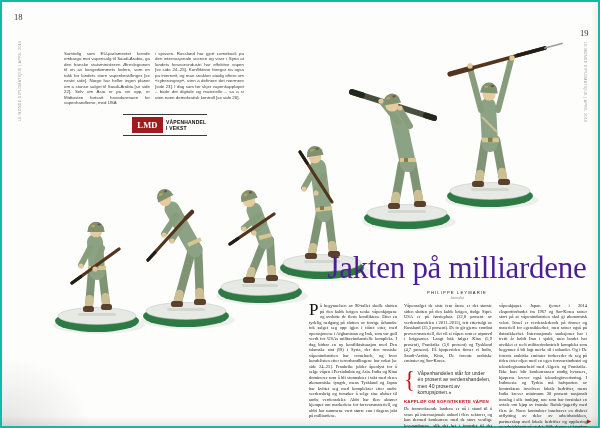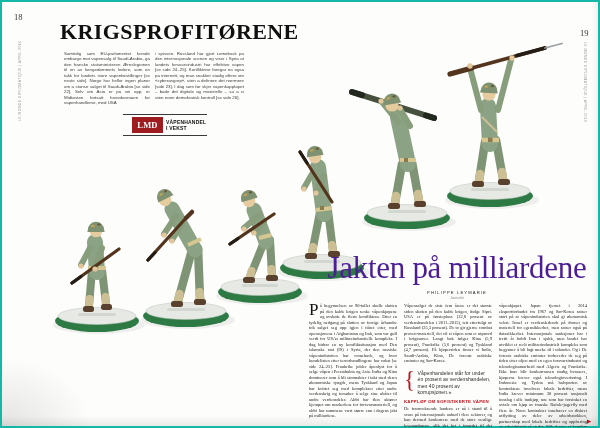--- a/index.html
+++ b/index.html
@@ -262,21 +262,20 @@
         <path d="M-8.4,0 A8.4,8.4 0 0 1 8.4,0 L8.8,2 L-8.8,2 Z" fill="#7e9171"></path>
         <ellipse cx="-3" cy="-4.2" rx="2.1" ry="1.2" fill="#c3a352"></ellipse>
         <ellipse cx="3" cy="-5.2" rx="1.8" ry="1.1" fill="#6a5838"></ellipse>
       </g>
     </g>
   </svg>
 
   <div class="txt pagenum" style="left:12px;top:10px;">18</div>
   <div class="txt edge-vert flip" style="left:16px;top:44px;height:75px;">LE MONDE DIPLOMATIQUE | APRIL 2016</div>
 
-  <div class="txt title">KRIGSPROFITØRENE</div>
 
   <div class="txt intro-col" style="left:62px;width:86px;">Samtidig som EU-parlamentet krevde embargo mot våpensalg til Saudi-Arabia, ga den franske statsministeren Æreslegionen til en av kongedømmets ledere, som en takk for landets store våpenbestillinger [se neste side]. Norge har heller ingen planer om å stanse salget til Saudi-Arabia [se side 22]. Selv om Asia er på vei opp, er Midtøsten fortsatt hovedarenaen for våpenhandlerne, med USA</div>
   <div class="txt intro-col" style="left:153px;width:89px;">i spissen. Russland har gjort comeback på den internasjonale scenen og viser i Syria at landets forsvarsindustri har effektive våpen [se side 24–25]. Konfliktene foregår nå også på internett, og man snakker stadig oftere om «cyberangrep», uten å definere det nærmere [side 23]. I dag som før skjer våpenkappløpet – både det digitale og materielle – så å si uten noen demokratisk kontroll [se side 26].</div>
 
   <div class="rule" style="left:121px;top:112px;width:84px;"></div>
   <div class="txt badge">
     <div class="badge-box">LMD</div>
     <div class="badge-text" style="width:38px;">VÅPENHANDEL I VEKST</div>
   </div>
   <div class="rule" style="left:121px;top:133px;width:84px;"></div>

